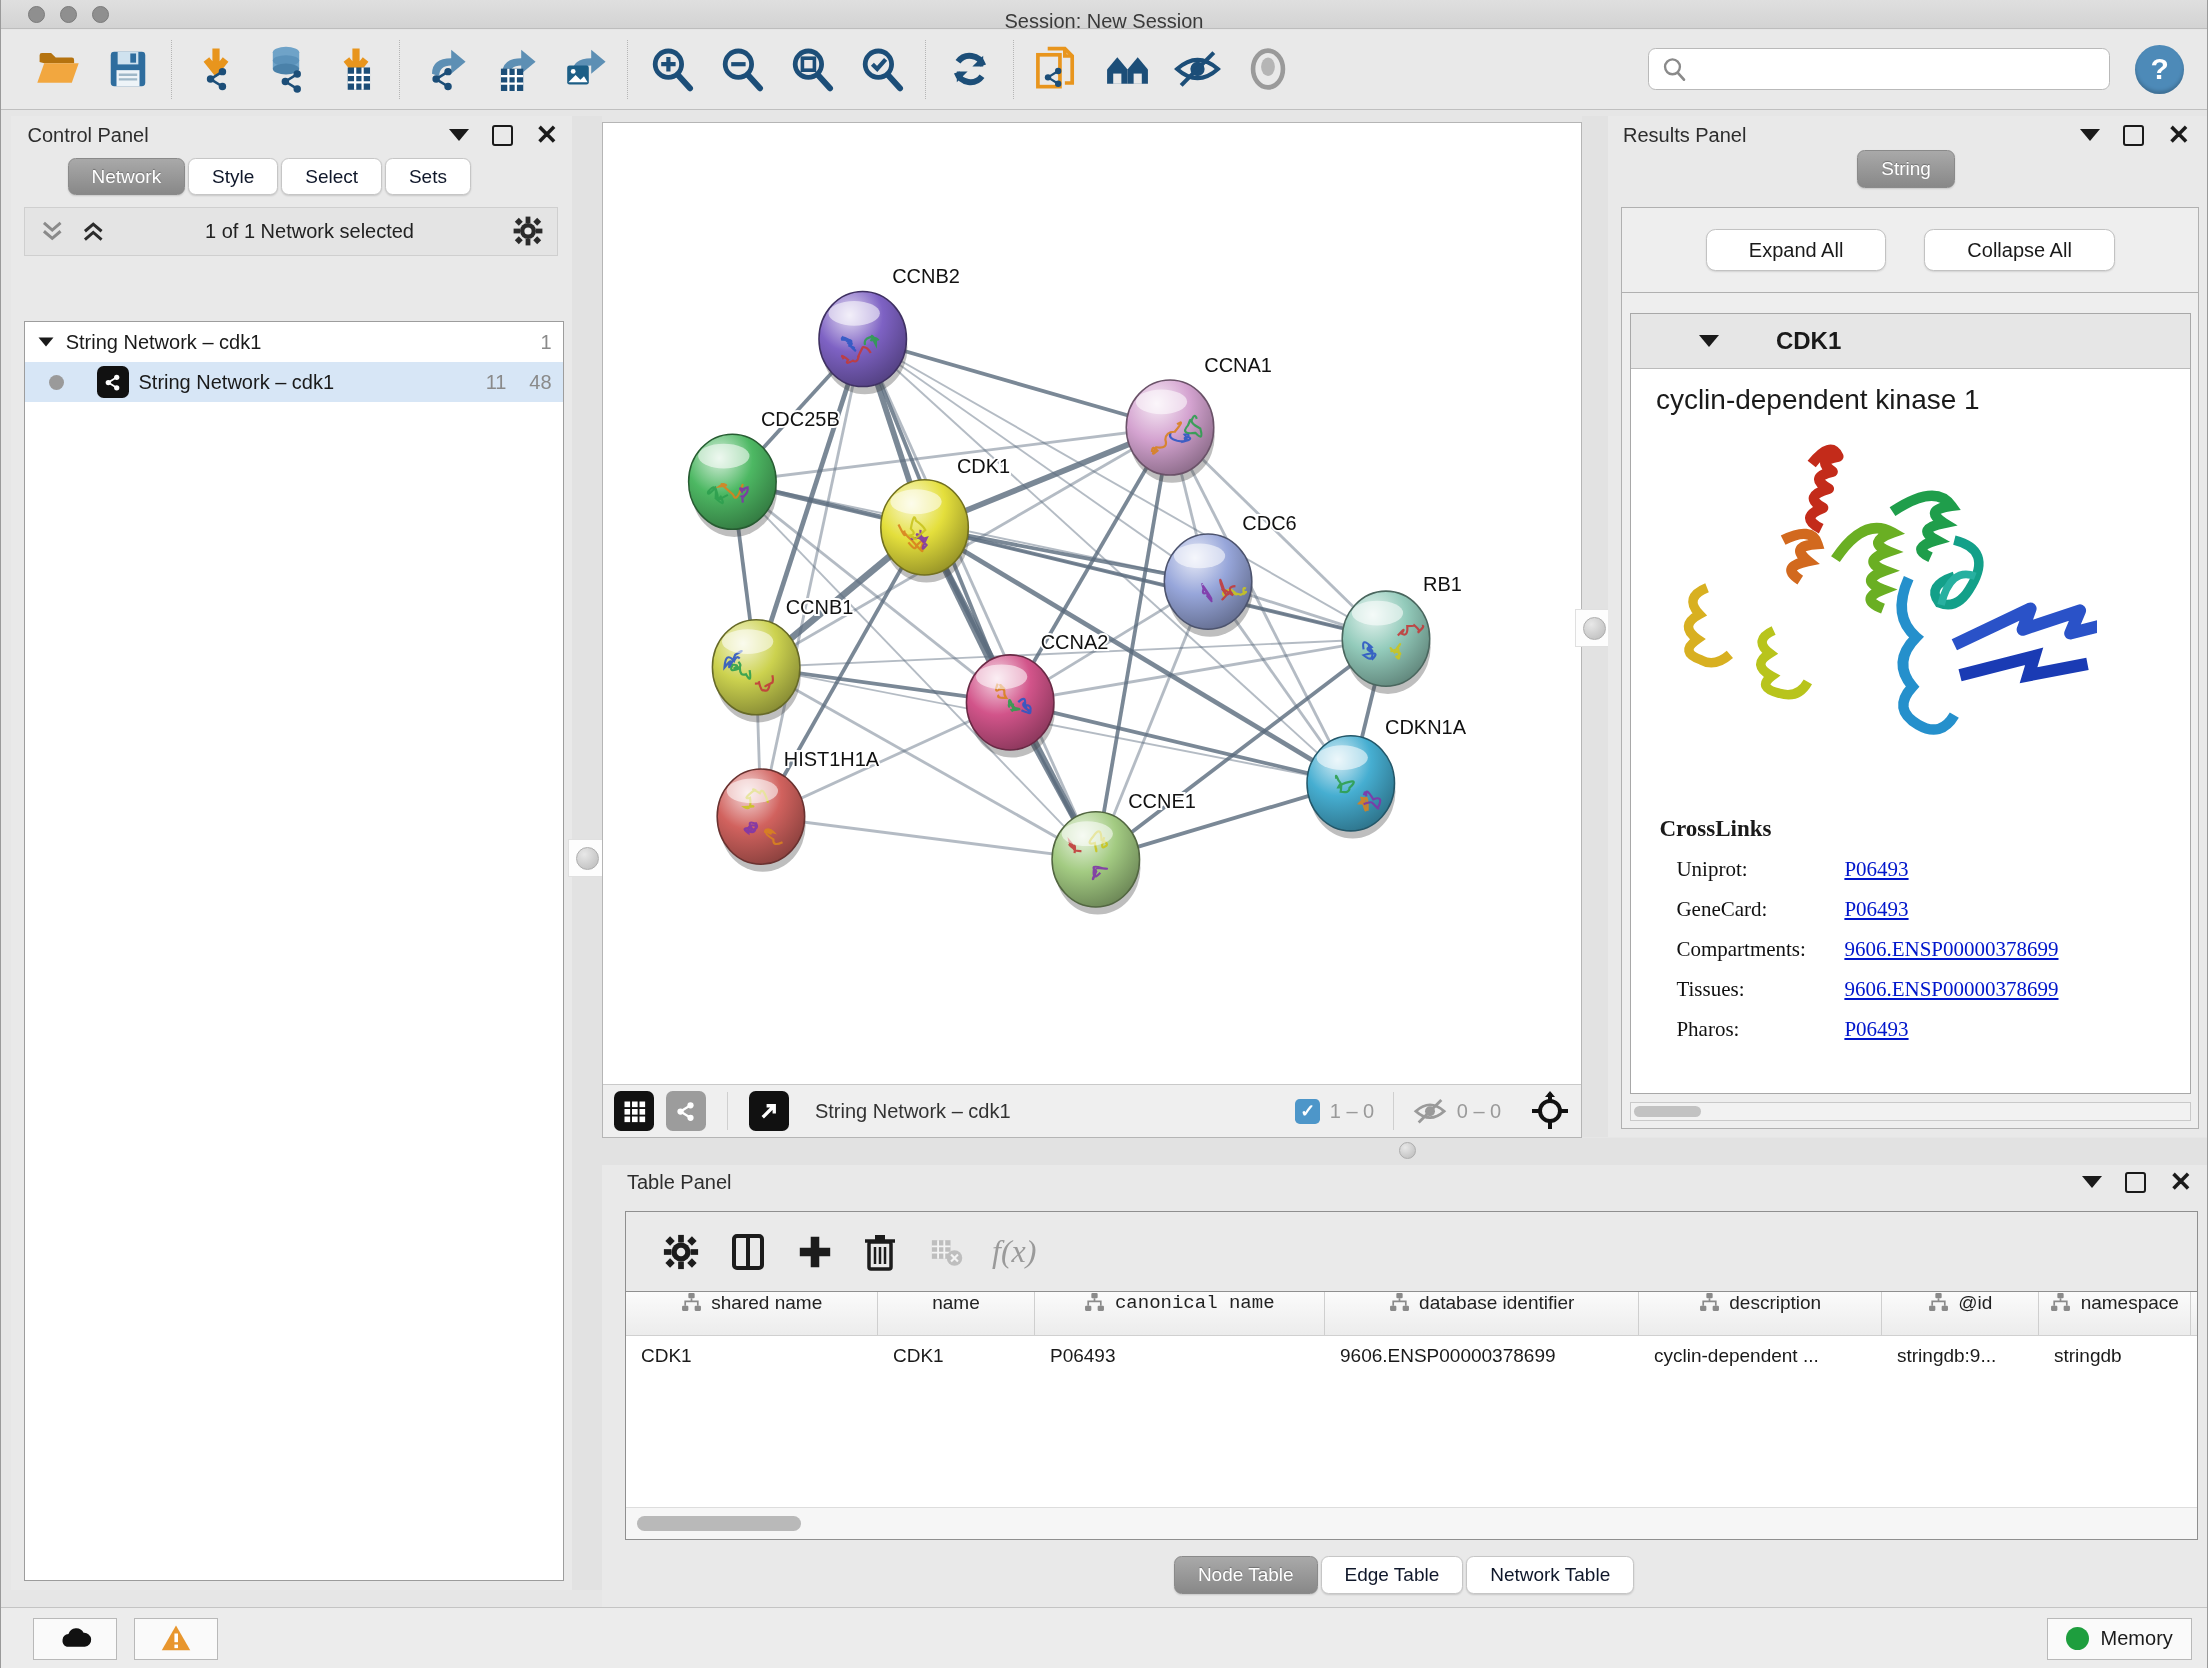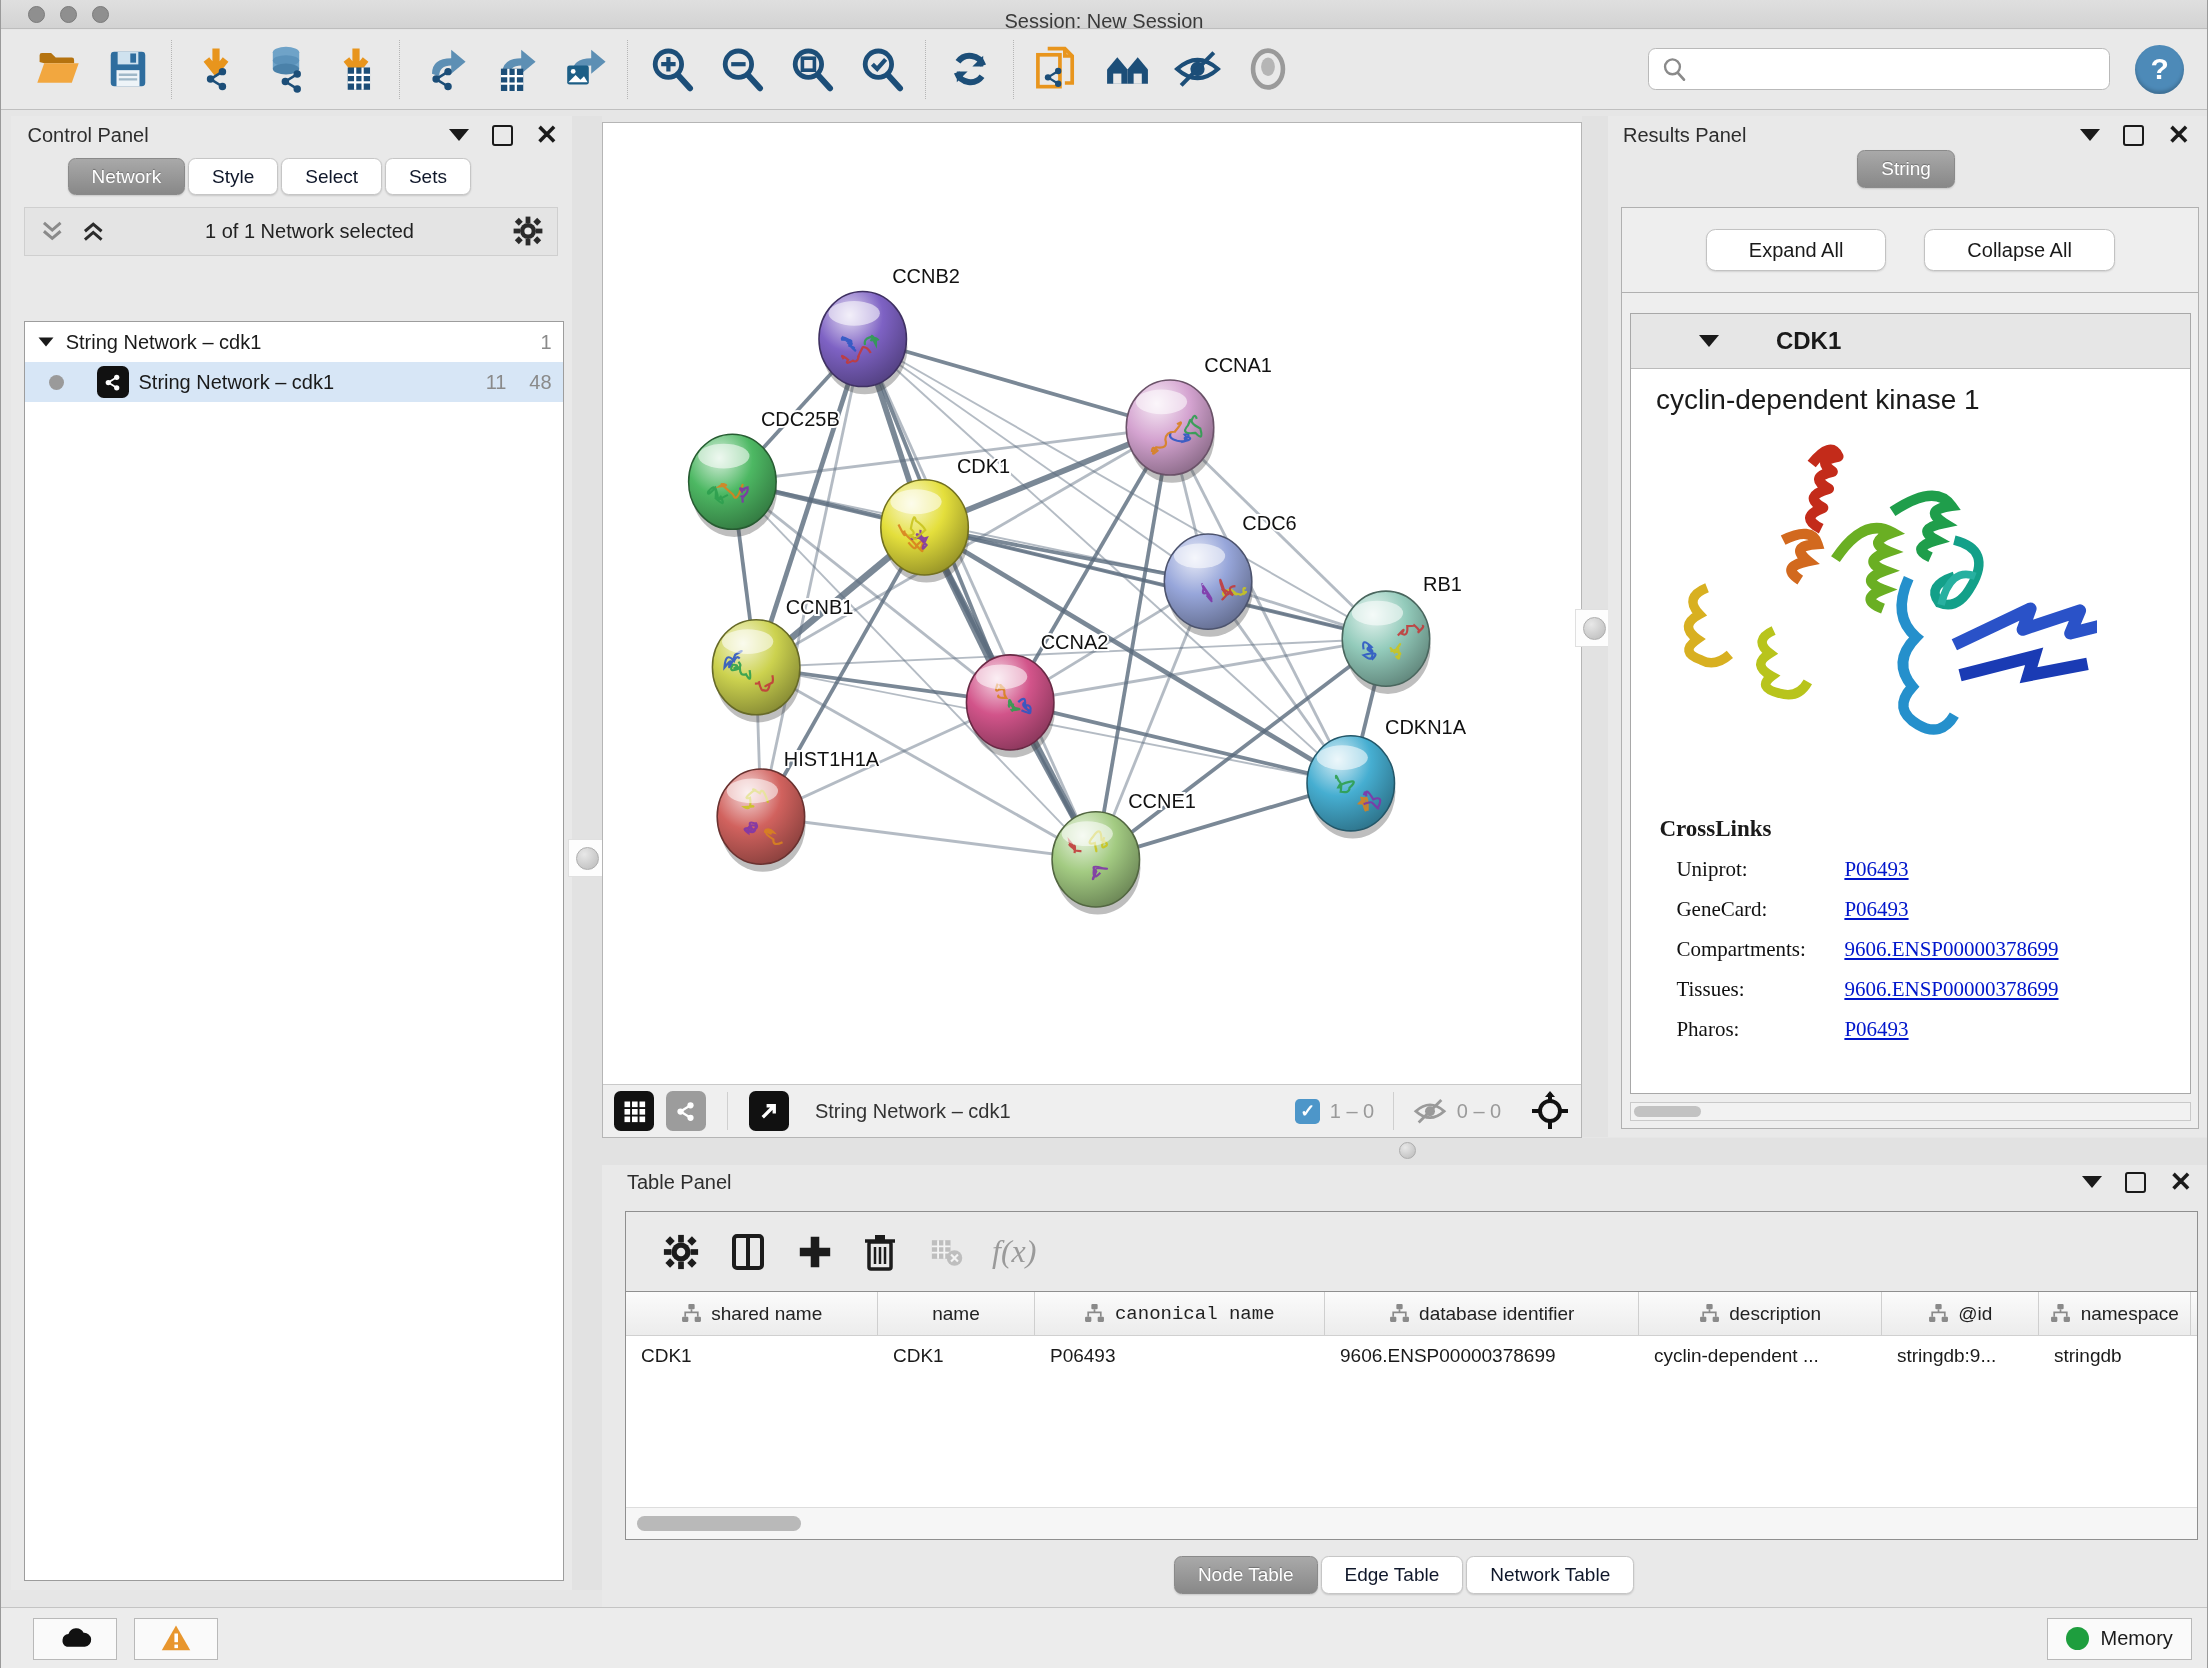--- a/index.html
+++ b/index.html
@@ -80,21 +80,21 @@
   .rp-scroll{position:absolute;left:7.6px;right:7.6px;bottom:7.6px;height:19px;background:#f2f2f2;border:1px solid #c9c9c9;}
   .rp-scroll .thumb{width:67px;height:11.4px;margin:2.9px;background:#c2c2c2;border-radius:5.7px;}
   
   .table-panel{position:absolute;left:601px;top:1165px;width:1607px;height:442px;background:#e9e9e9;}
   .tp-head{display:flex;align-items:center;justify-content:space-between;padding:5.7px 17px 0 25px;}
   .tp-box{position:absolute;left:23px;right:11.4px;top:46px;bottom:67px;border:1px solid #8f8f8f;background:#fff;display:flex;flex-direction:column;}
   .tp-toolbar{height:80px;background:#eaeaea;display:flex;align-items:center;gap:28px;padding-left:36px;border-bottom:1.9px solid #8f8f8f;}
   .tp-toolbar .ico{cursor:pointer;display:flex;align-items:center;}
   .fx{font-family:"Liberation Serif",serif;font-style:italic;font-size:32px;color:#9a9a9a;}
   .thead{display:flex;background:linear-gradient(#fbfbfb,#ececec);border-bottom:1.9px solid #d0d0d0;height:44px;}
-  .th{display:flex;align-items:center;justify-content:center;gap:9.5px;font-size:19px;color:#222;
+  .th{display:flex;align-items:flex-start;justify-content:center;gap:9.5px;font-size:19px;color:#222;
     border-right:1px solid #cfcfcf;overflow:hidden;white-space:nowrap;cursor:pointer;flex:none;}
   .th svg{flex:none;}
   .tbody{flex:1;overflow:hidden;}
   .tr{display:flex;height:40px;align-items:center;}
   .td{padding-left:15px;font-size:19px;overflow:hidden;white-space:nowrap;flex:none;}
   .tp-scroll{height:32px;background:#f6f6f6;border-top:1px solid #ddd;display:flex;align-items:center;padding-left:11.4px;}
   .tp-scroll .thumb{width:164px;height:15px;background:#b9b9b9;border-radius:7.6px;}
   .tp-tabs{position:absolute;left:0;right:0;bottom:13.3px;text-align:center;}
   
   .statusbar{position:absolute;left:0;bottom:0;width:100%;height:61px;background:#ececec;border-top:1px solid #c4c4c4;}

